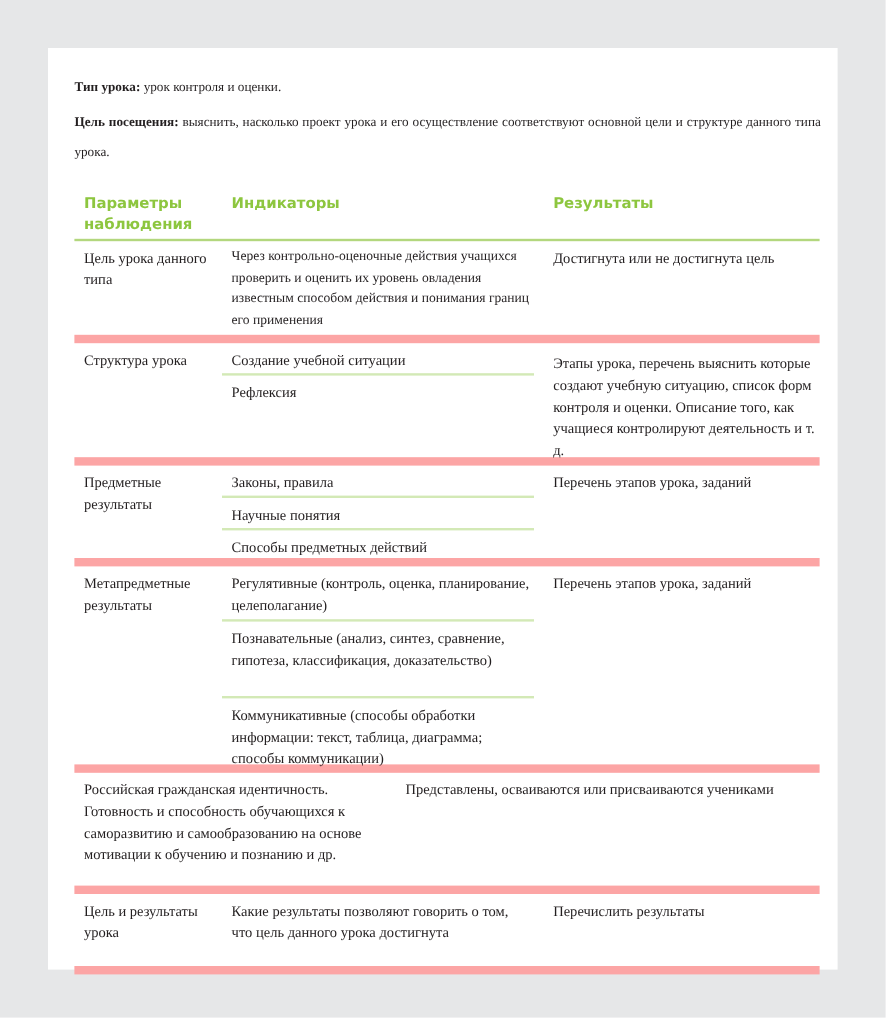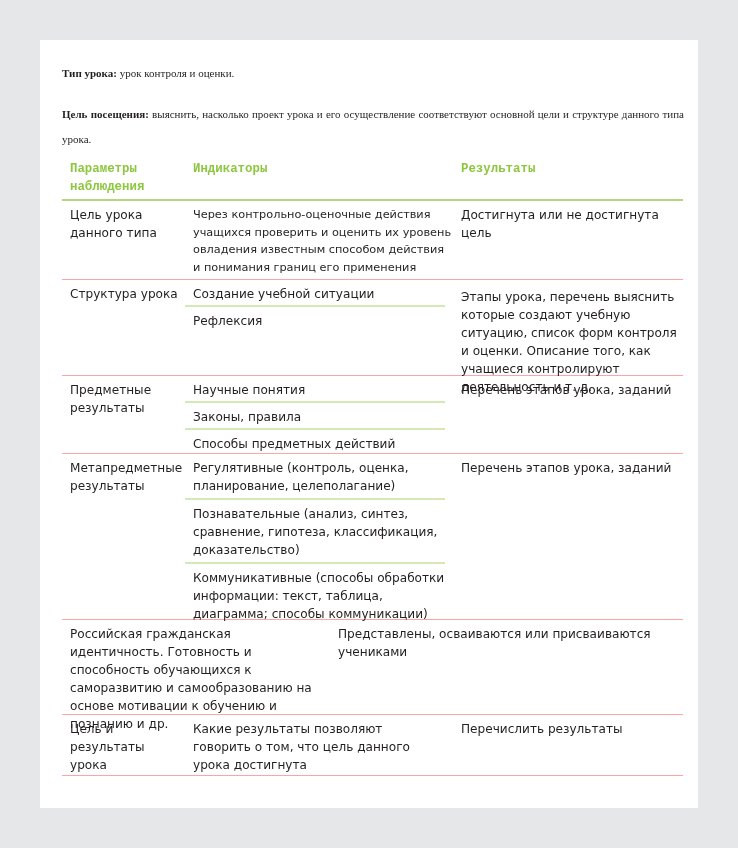--- a/index.html
+++ b/index.html
@@ -18,21 +18,21 @@
   .intro {
     position: absolute;
     left: 22px; width: 622px;
     font-family: "Liberation Serif", "DejaVu Serif", serif;
     font-size: 11px;
     line-height: 25px;
     color: #231f20;
   }
   .intro b { font-weight: bold; }
   .intro-type { top: 21px; }
-  .intro-goal { top: 62px; text-align: justify; text-align-last: left; }
+  .intro-goal { top: 50px; text-align: justify; text-align-last: left; }
 
   .table {
     position: absolute;
     left: 22px; top: 118px;
     width: 621px;
     font-family: "DejaVu Sans", "Liberation Sans", sans-serif;
     font-size: 12.1px;
     line-height: 18px;
     color: #231f20;
   }
@@ -40,25 +40,26 @@
     display: flex;
     height: 41px;
     border-bottom: 2px solid #b3d77e;
     color: #8dc63f;
     font-weight: bold;
     font-size: 12.4px;
   }
   .c1 { width: 123px; padding-left: 8px; box-sizing: border-box; }
   .c2 { width: 268px; padding-left: 8px; box-sizing: border-box; }
   .c3 { flex: 1; padding-left: 8px; box-sizing: border-box; }
-  .thead .c1, .thead .c2, .thead .c3 { padding-top: 2px; font-family: Liberation Mono, monospace; }
+  .thead .c1, .thead .c2, .thead .c3 { padding-top: 2px; }
 
   .row {
     display: flex;
-    border-bottom: 1px solid #fca5a5;
+    border-bottom: 7px solid #fca5a5;
+    font-family: Liberation Serif, serif;
   }
   .row .c1, .row .c3 { padding-top: 5px; }
   .c2 .sub {
     padding-top: 5px;
     padding-bottom: 3px;
     border-bottom: 2px solid #d3e9b6;
   }
   .c2 .sub:last-child { border-bottom: none; }
   .c2.narrow { font-size: 11.3px; }
   .c2 .sub.only { padding-bottom: 1px; }
@@ -98,22 +99,22 @@
       <div class="c2 sep">
         <div class="sub" style="height:17px;">Создание учебной ситуации</div>
         <div class="sub">Рефлексия</div>
       </div>
       <div class="c3" style="padding-top:8px;">Этапы урока, перечень выяснить которые создают учебную ситуацию, список форм контроля и оценки. Описание того, как учащиеся контролируют деятельность и т. д.</div>
     </div>
 
     <div class="row" style="height:77px;">
       <div class="c1" style="padding-right:20px;">Предметные результаты</div>
       <div class="c2 sep">
+        <div class="sub" style="height:17px;">Законы, правила</div>
         <div class="sub" style="height:17px;">Научные понятия</div>
-        <div class="sub" style="height:17px;">Законы, правила</div>
         <div class="sub">Способы предметных действий</div>
       </div>
       <div class="c3">Перечень этапов урока, заданий</div>
     </div>
 
     <div class="row" style="height:165px;">
       <div class="c1" style="padding-right:0;">Метапредметные результаты</div>
       <div class="c2 sep">
         <div class="sub" style="height:36px;">Регулятивные (контроль, оценка, планирование, целеполагание)</div>
         <div class="sub" style="height:54px;">Познавательные (анализ, синтез, сравнение, гипотеза, классификация, доказательство)</div>

